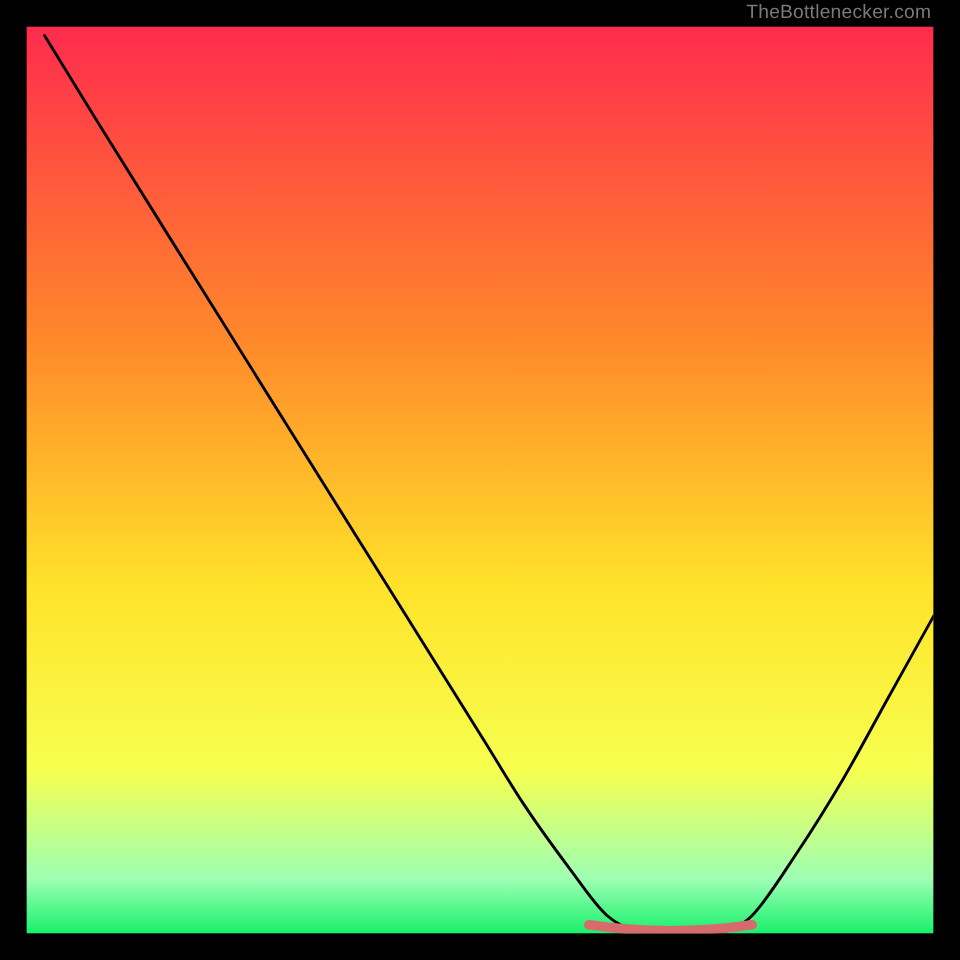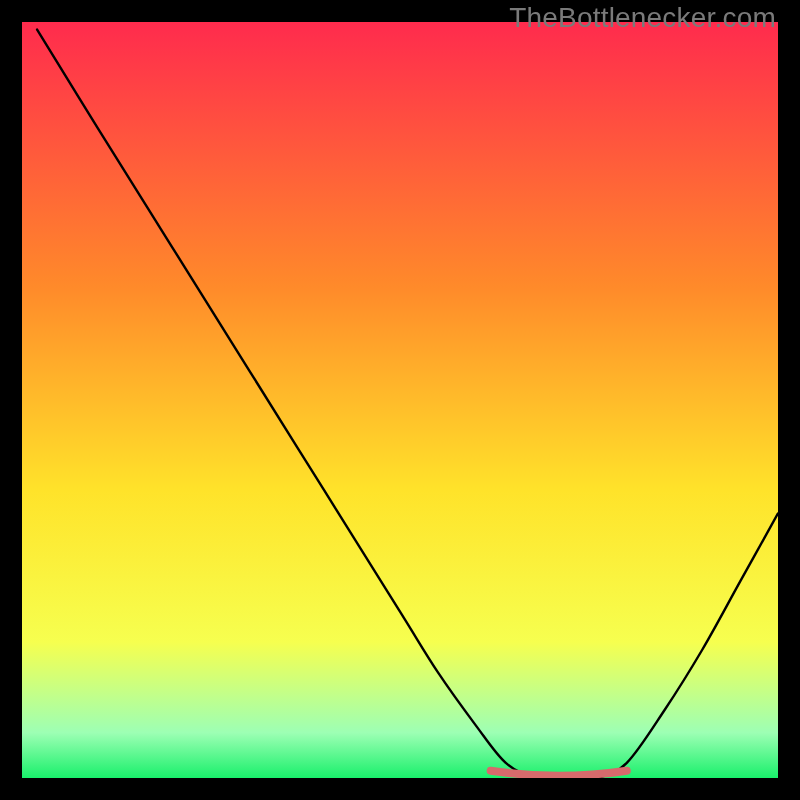--- a/index.html
+++ b/index.html
@@ -24,21 +24,21 @@
     left: 0;
     top: 0;
     width: 756px;
     height: 756px;
   }
   .watermark {
     position: absolute;
     top: 2px;
     right: 24px;
     color: #7a7a7a;
-    font-size: 28px;
+    font-size: 16px;
     font-weight: 500;
     letter-spacing: 0.2px;
     z-index: 10;
   }
 </style>
 </head>
 <body>
 
 <div class="watermark">TheBottlenecker.com</div>
 

